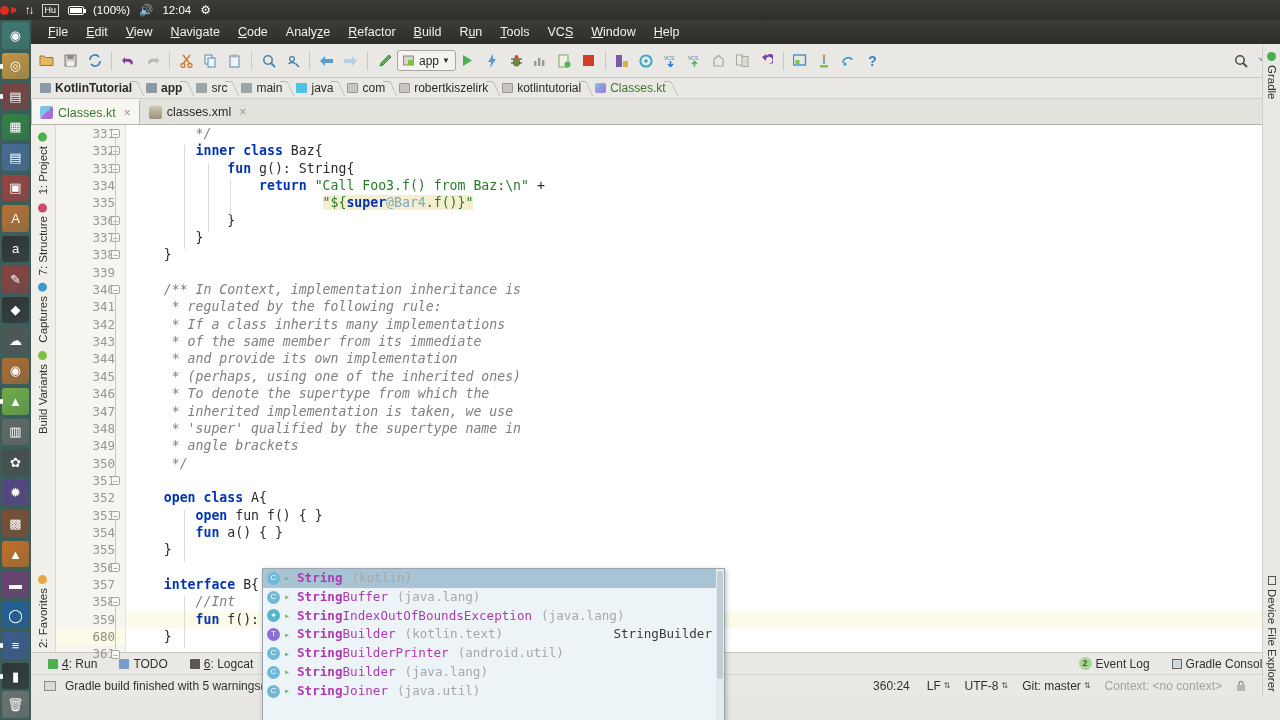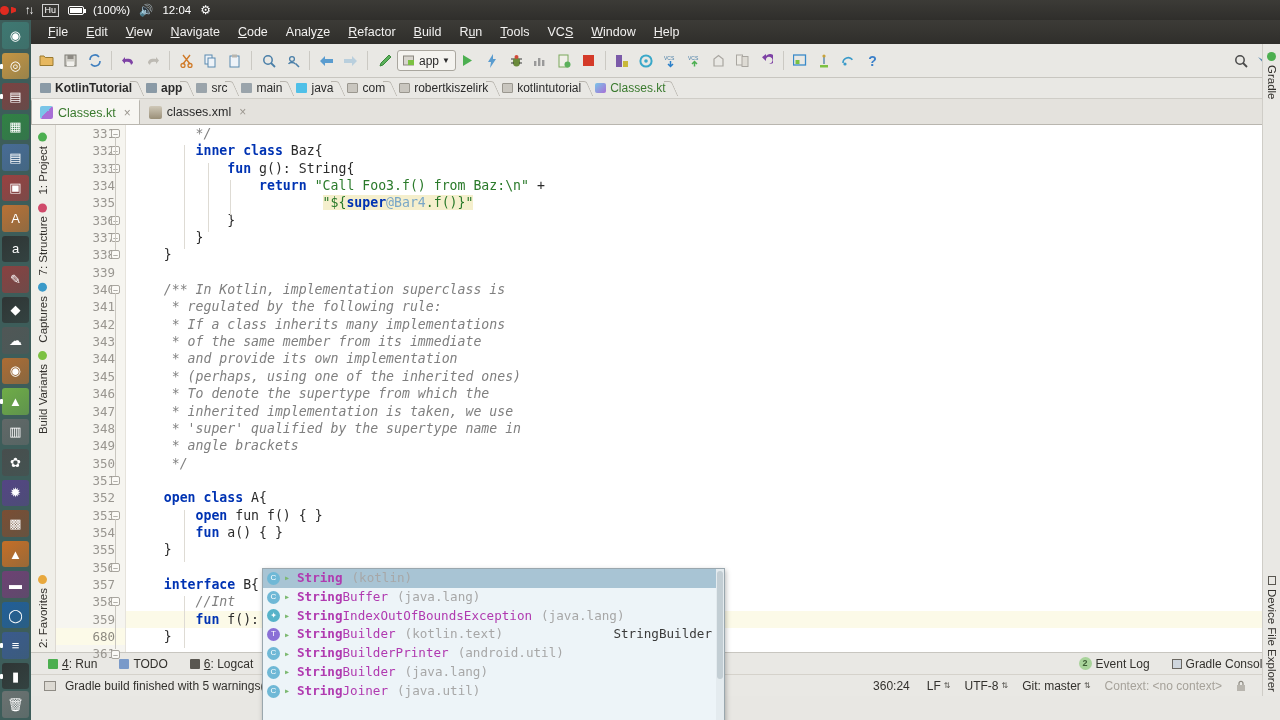--- a/index.html
+++ b/index.html
@@ -570,21 +570,21 @@
       <div class="code" id="code">
           <div class="ln"><span class="cmt">        */</span></div>
           <div class="ln"><span class="">        </span><span class="kw">inner class </span><span class="">Baz{</span></div>
           <div class="ln"><span class="">            </span><span class="kw">fun </span><span class="">g(): String{</span></div>
           <div class="ln"><span class="">                </span><span class="kw">return </span><span class="str">"Call Foo3.f() from Baz:\n"</span><span class=""> +</span></div>
           <div class="ln"><span class="">                        </span><span class="str hl">"${</span><span class="kw hl">super</span><span class="anno hl">@Bar4</span><span class="str hl">.f()}"</span></div>
           <div class="ln"><span class="">            }</span></div>
           <div class="ln"><span class="">        }</span></div>
           <div class="ln"><span class="">    }</span></div>
           <div class="ln"><span class=""></span></div>
-          <div class="ln"><span class="cmt">    /** In Kotlin, implementation superclass is</span></div>
+          <div class="ln"><span class="cmt">    /** In Context, implementation inheritance is</span></div>
           <div class="ln"><span class="cmt">     * regulated by the following rule:</span></div>
           <div class="ln"><span class="cmt">     * If a class inherits many implementations</span></div>
           <div class="ln"><span class="cmt">     * of the same member from its immediate</span></div>
           <div class="ln"><span class="cmt">     * and provide its own implementation</span></div>
           <div class="ln"><span class="cmt">     * (perhaps, using one of the inherited ones)</span></div>
           <div class="ln"><span class="cmt">     * To denote the supertype from which the</span></div>
           <div class="ln"><span class="cmt">     * inherited implementation is taken, we use</span></div>
           <div class="ln"><span class="cmt">     * 'super' qualified by the supertype name in</span></div>
           <div class="ln"><span class="cmt">     * angle brackets</span></div>
           <div class="ln"><span class="cmt">     */</span></div>

